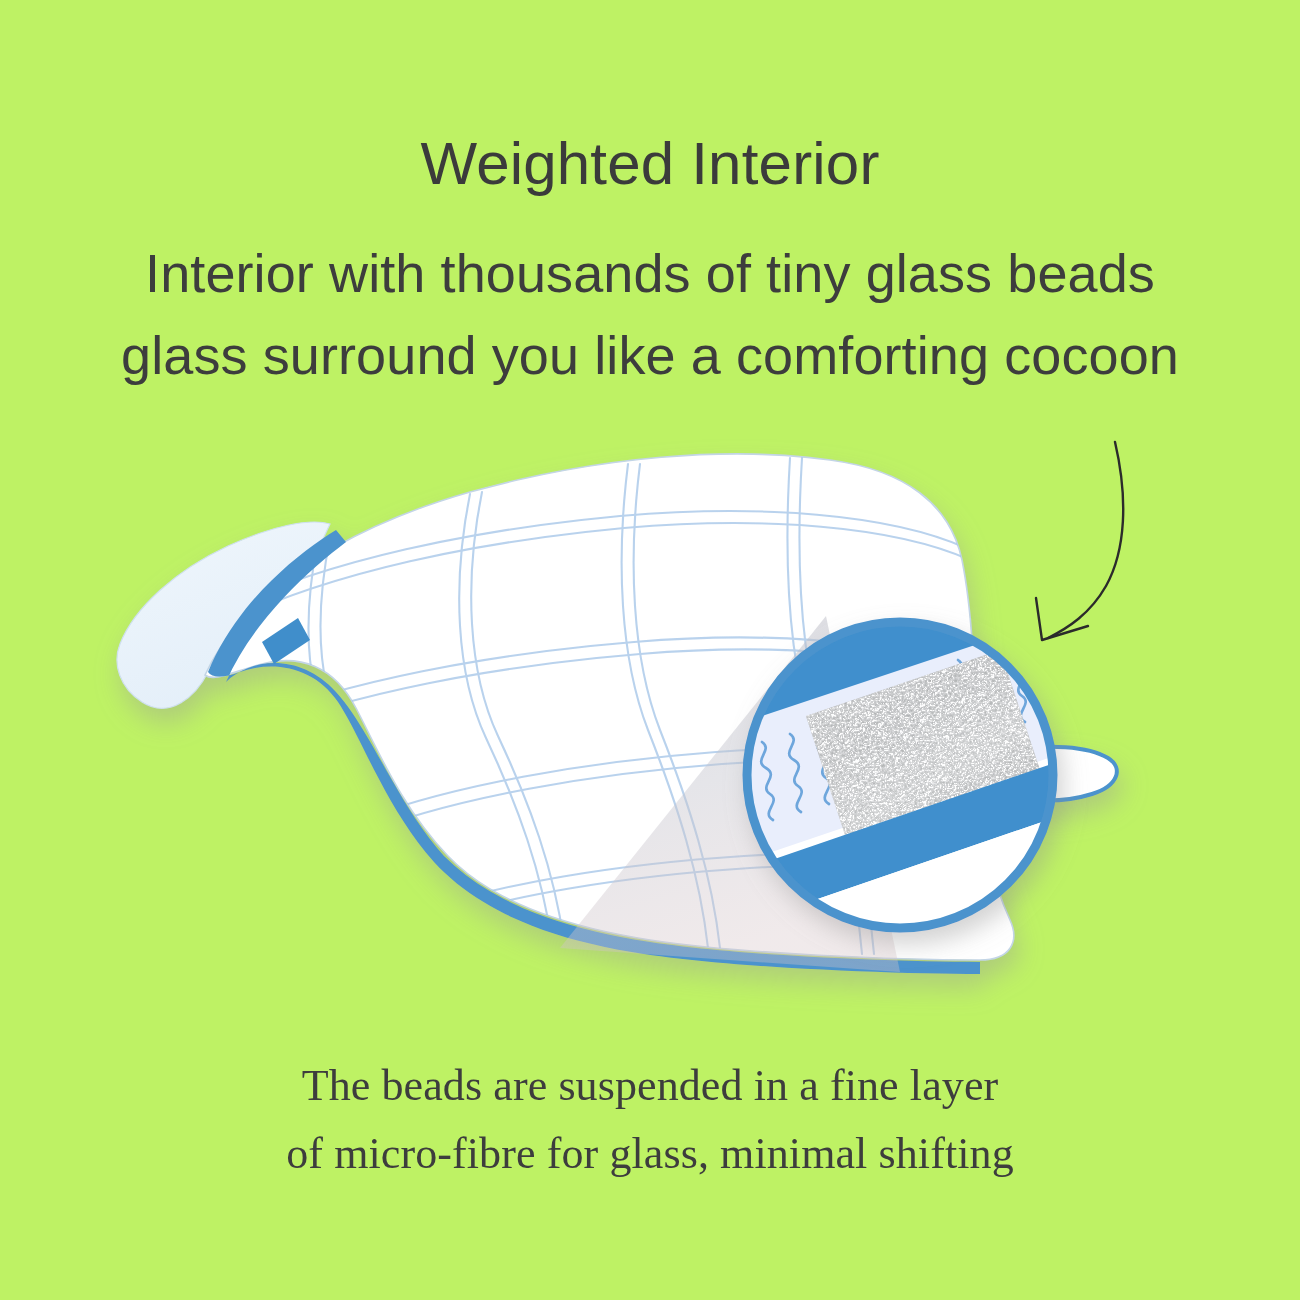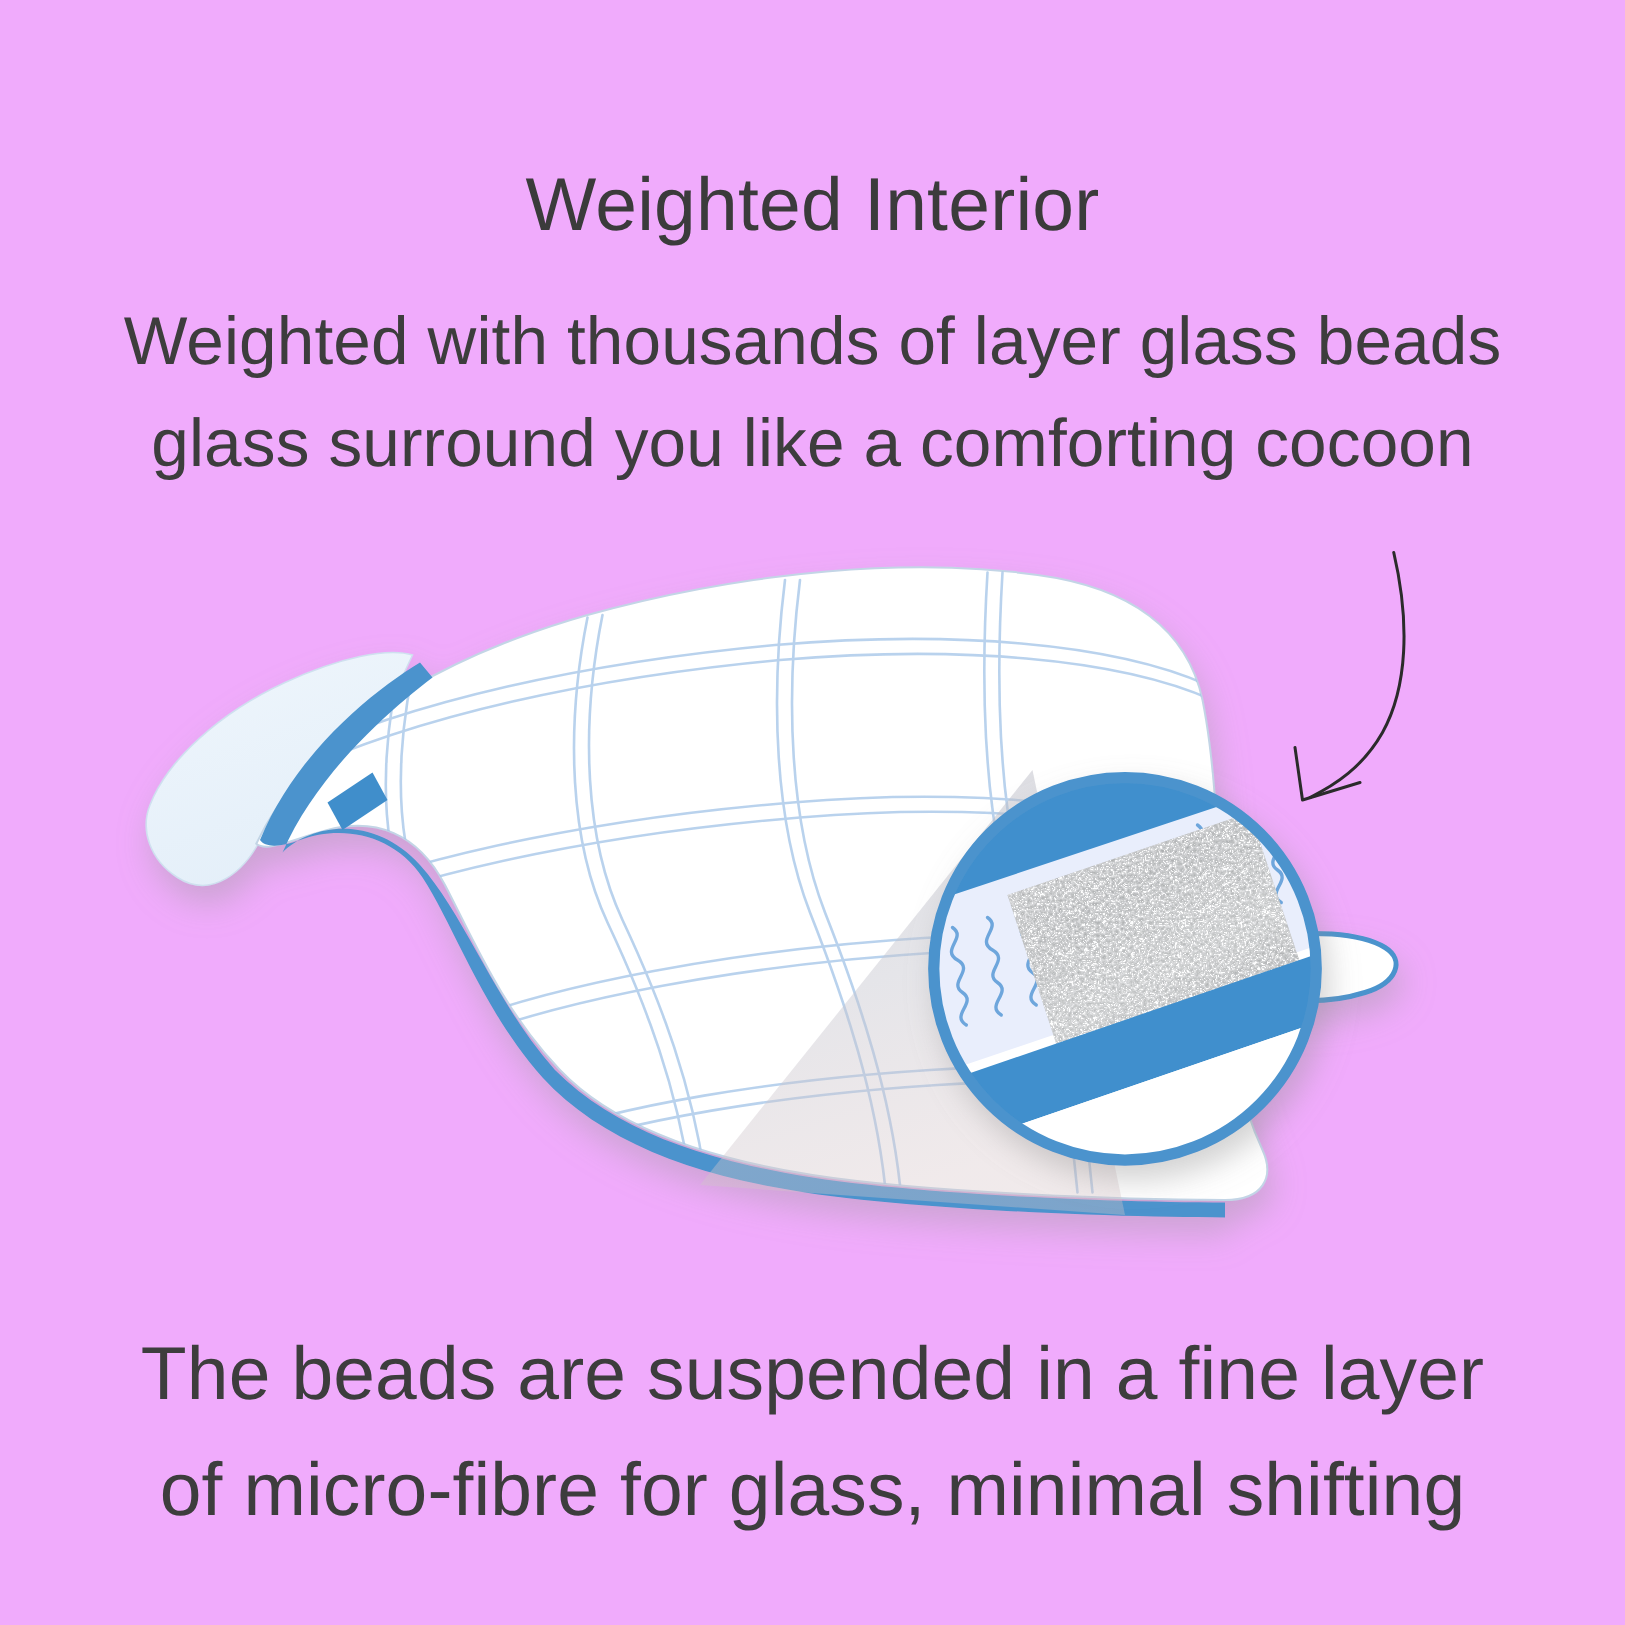--- a/index.html
+++ b/index.html
@@ -8,21 +8,21 @@
     padding: 0;
     background: #f8f8f8;
   }
   body {
     font-family: "Liberation Sans", sans-serif;
   }
   #page {
     position: relative;
     width: 1300px;
     height: 1300px;
-    background: #f0abfc;
+    background: #bef264;
     overflow: hidden;
   }
 
   
   .headline {
     position: absolute;
     left: 0;
     top: 92px;
     width: 1300px;
     text-align: center;
@@ -47,22 +47,22 @@
     letter-spacing: 0.1px;
   }
   .subhead .ln { display: block; }
 
   .caption {
     position: absolute;
     left: 0;
     top: 1052px;
     width: 1300px;
     text-align: center;
-    font-family: Liberation Sans, sans-serif;
-    font-size: 60px;
+    font-family: Liberation Serif, serif;
+    font-size: 44px;
     font-weight: 300;
     color: #3d3d3d;
     line-height: 1.55;
     letter-spacing: 0.1px;
   }
   .caption .ln { display: block; }
 
   
   #illustration {
     position: absolute;
@@ -74,21 +74,21 @@
   #illustration svg { display: block; }
 </style>
 </head>
 <body>
 
 <div id="page">
 
   <h1 class="headline">Weighted Interior</h1>
 
   <div class="subhead">
-    <span class="ln">Weighted with thousands of layer glass beads</span>
+    <span class="ln">Interior with thousands of tiny glass beads</span>
     <span class="ln">glass surround you like a comforting cocoon</span>
   </div>
 
   <div id="illustration">
     <svg width="1300" height="620" viewBox="0 0 1300 620" xmlns="http://www.w3.org/2000/svg">
       <defs>
 
         <filter id="blanketShadow" x="-25%" y="-25%" width="160%" height="170%">
           <feDropShadow dx="4" dy="14" stdDeviation="13" flood-color="#9a9a9a" flood-opacity="0.42"></feDropShadow>
         </filter>

